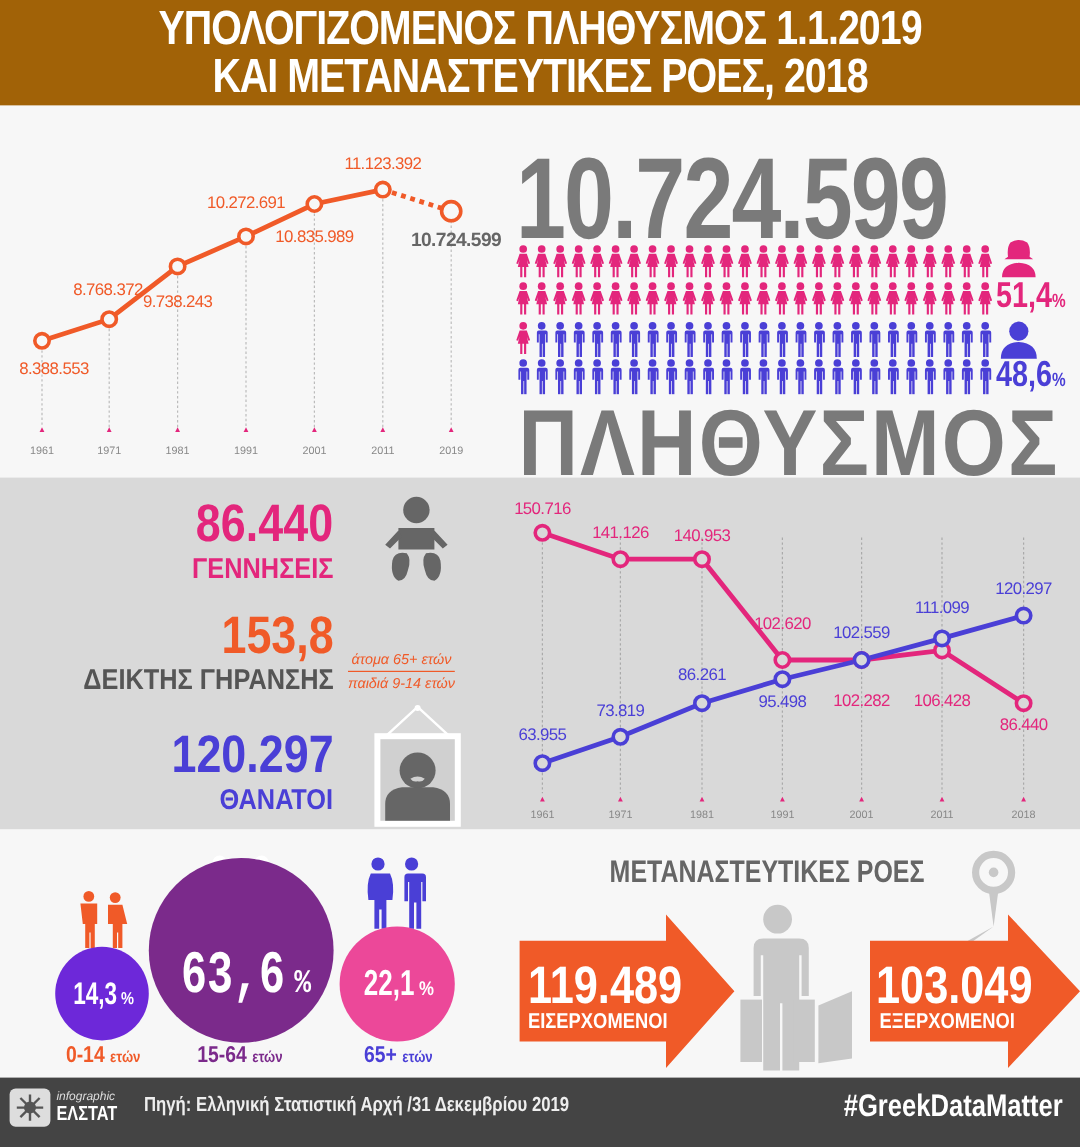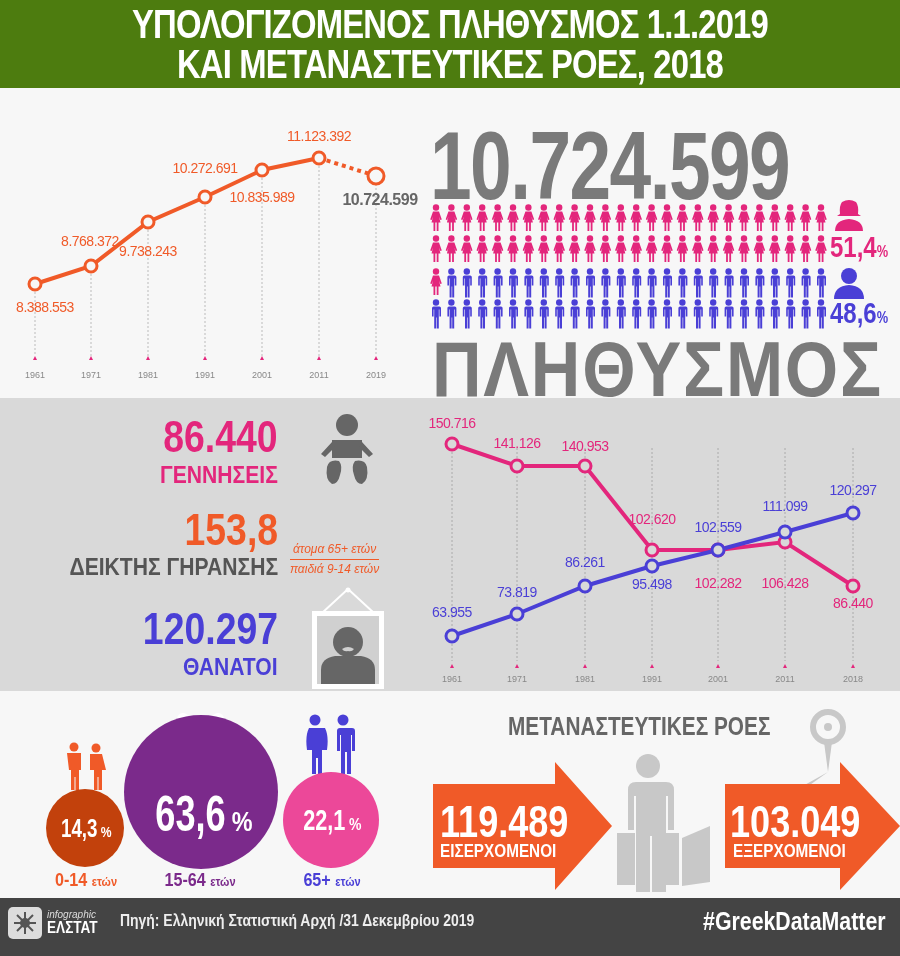--- a/index.html
+++ b/index.html
@@ -1,21 +1,21 @@
 <!DOCTYPE html>
 <html><head>
 <meta charset="utf-8">
 <style>
   * { box-sizing: border-box; margin: 0; padding: 0; }
   html, body { width: 900px; height: 956px; overflow: hidden; background: #f7f7f7; }
   body { position: relative; font-family: "Liberation Sans", "DejaVu Sans", sans-serif; }
   .abs { position: absolute; }
 
   
-  #header { left: 0; top: 0; width: 900px; height: 88px; background: #4d7c0f; }
+  #header { left: 0; top: 0; width: 900px; height: 88px; background: #a16207; }
   .h-line { position: absolute; left: 0; width: 900px; text-align: center; color: #fff; font-weight: bold; font-size: 40px; letter-spacing: -1px; transform: scaleX(0.82); transform-origin: center top; white-space: nowrap; }
   #h1 { top: 2px; }
   #h2 { top: 42px; }
 
   
   #top { left: 0; top: 88px; width: 900px; height: 310px; background: #f7f7f7; }
   svg text { font-family: "Liberation Sans", "DejaVu Sans", sans-serif; }
 
   #bignum { left: 430px; top: 118px; font-size: 96px; font-weight: bold; color: #7a7a7a; letter-spacing: -2px; transform: scaleX(0.78); transform-origin: left top; white-space: nowrap; line-height: 1; }
   #plith { left: 432px; top: 330px; font-size: 78px; font-weight: bold; color: #7a7a7a; letter-spacing: 2px; transform: scaleX(0.88); transform-origin: left top; white-space: nowrap; line-height: 1; }
@@ -34,22 +34,22 @@
   #aging-lbl { right: 622px; top: 555px; color: #555; }
   #deaths-num { right: 622px; top: 607px; color: #4a3fd6; }
   #deaths-lbl { right: 622px; top: 655px; color: #4a3fd6; }
   #aging-frac { left: 290px; top: 542px; color: #f05a28; font-size: 12px; font-style: italic; text-align: center; line-height: 1.25; }
   #aging-frac .num { border-bottom: 1px solid #f05a28; padding: 0 2px 2px; }
   #aging-frac .den { padding-top: 2px; }
 
   
   .age-circle { border-radius: 50%; color: #fff; font-weight: bold; display: flex; align-items: center; justify-content: center; white-space: nowrap; }
   .age-circle span { display: inline-block; transform: scaleX(0.85); }
-  #c-young { left: 46px; top: 789px; width: 78px; height: 78px; background: #c2410c; font-size: 26px; }
-  #c-work { left: 124px; top: 715px; width: 154px; height: 154px; background: #7b2a8b; font-size: 50px; }
+  #c-young { left: 46px; top: 789px; width: 78px; height: 78px; background: #6d28d9; font-size: 26px; }
+  #c-work { left: 124px; top: 715px; width: 154px; height: 154px; background: #7b2a8b; font-size: 50px; font-family: Liberation Mono, monospace; }
   #c-old { left: 283px; top: 772px; width: 96px; height: 96px; background: #ec4899; font-size: 30px; }
   .age-circle small { font-size: 0.55em; }
   .age-lbl { font-weight: bold; font-size: 19px; white-space: nowrap; text-align: center; transform: scaleX(0.85); line-height: 1; }
   .age-lbl small { font-size: 13px; }
   #l-young { left: 36px; top: 870px; width: 100px; color: #f05a28; }
   #l-work { left: 140px; top: 870px; width: 120px; color: #7b2a8b; }
   #l-old { left: 282px; top: 870px; width: 100px; color: #4a3fd6; }
 
   
   #mig-title { left: 508px; top: 713px; font-weight: bold; font-size: 26px; color: #666; white-space: nowrap; transform: scaleX(0.8); transform-origin: left top; line-height: 1; }

